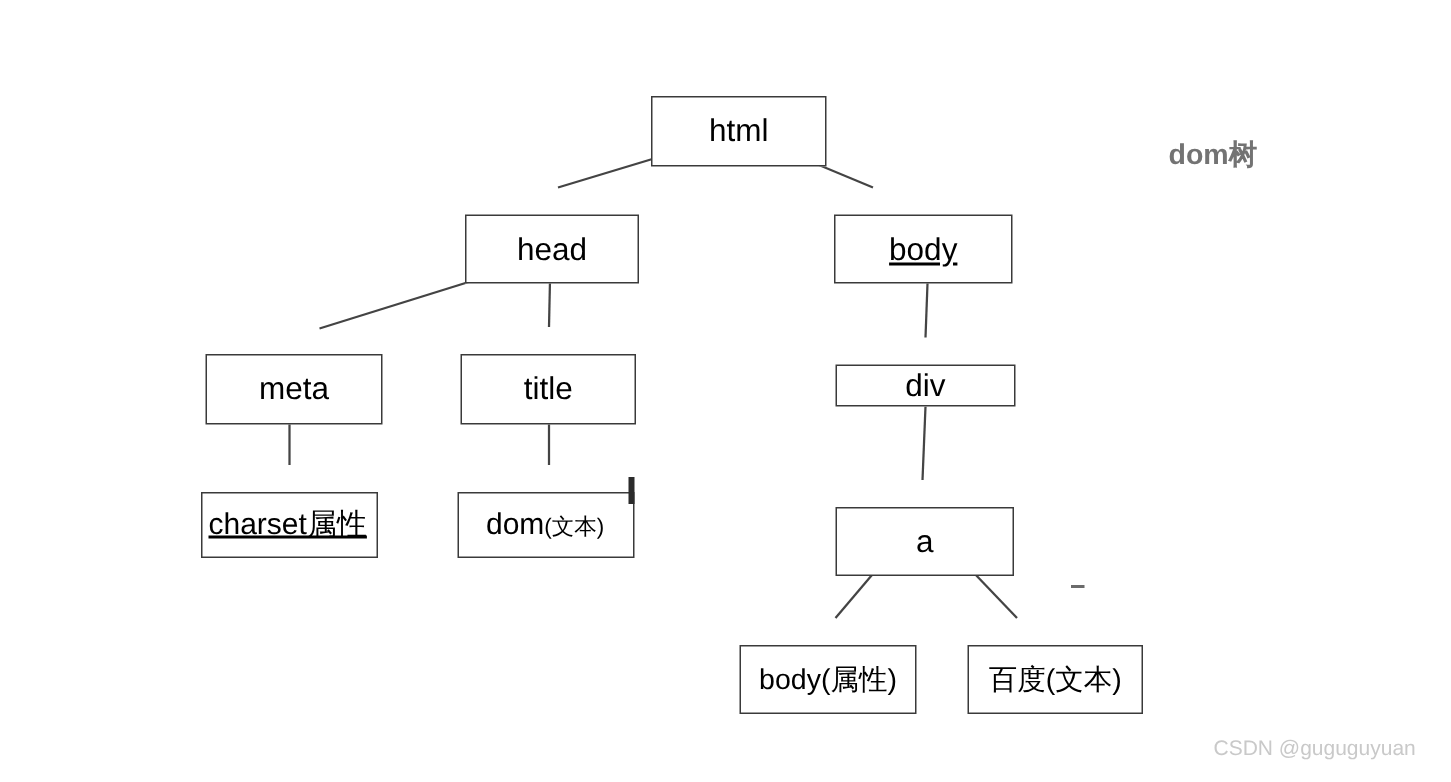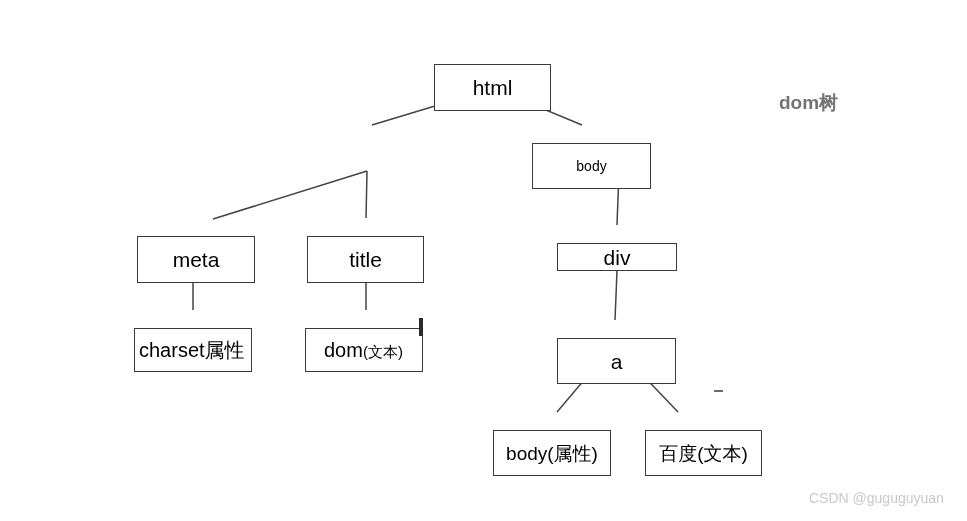--- a/index.html
+++ b/index.html
@@ -42,33 +42,34 @@
     margin-top: 18px;
   }
   .node .label {
     display: block;
     text-align: center;
     line-height: 1;
   }
   
   .n-html   { left: 434px; top: 46px;  width: 117px; height: 47px;  font-size: 21px; }
   .n-head   { left: 310px; top: 125px; width: 116px; height: 46px;  font-size: 21px; }
-  .n-body   { left: 532px; top: 125px; width: 119px; height: 46px;  font-size: 14px; }
+  .n-body   { left: 556px; top: 125px; width: 119px; height: 46px;  font-size: 21px; text-decoration: underline; }
   .n-meta   { left: 137px; top: 218px; width: 118px; height: 47px;  font-size: 21px; }
   .n-title  { left: 307px; top: 218px; width: 117px; height: 47px;  font-size: 21px; }
   .n-div    { left: 557px; top: 225px; width: 120px; height: 28px;  font-size: 21px; }
   .n-a      { left: 557px; top: 320px; width: 119px; height: 46px;  font-size: 21px; }
 
   
   .n-charset {
     left: 134px; top: 310px; width: 118px; height: 44px;
     font-size: 20px;
     justify-content: flex-start;
     padding-left: 4px;
     overflow: visible;
+    text-decoration: underline;
   }
   .n-domtext {
     left: 305px; top: 310px; width: 118px; height: 44px;
     font-size: 20px;
     justify-content: flex-start;
     padding-left: 18px;
     overflow: visible;
   }
   .n-domtext .sub {
     font-size: 15px;
@@ -140,20 +141,23 @@
 
     <path d="M 596 366 L 557 412" fill="none" stroke="#444444" stroke-width="1.5"></path>
 
     <path d="M 634 366 L 678 412" fill="none" stroke="#444444" stroke-width="1.5"></path>
   </svg>
 
   <div class="node n-html">
     <span class="label">html</span>
   </div>
 
+  <div class="node n-head">
+    <span class="label">head</span>
+  </div>
 
   <div class="node n-body">
     <span class="label">body</span>
   </div>
 
   <div class="node n-meta">
     <span class="label">meta</span>
   </div>
 
   <div class="node n-title">

